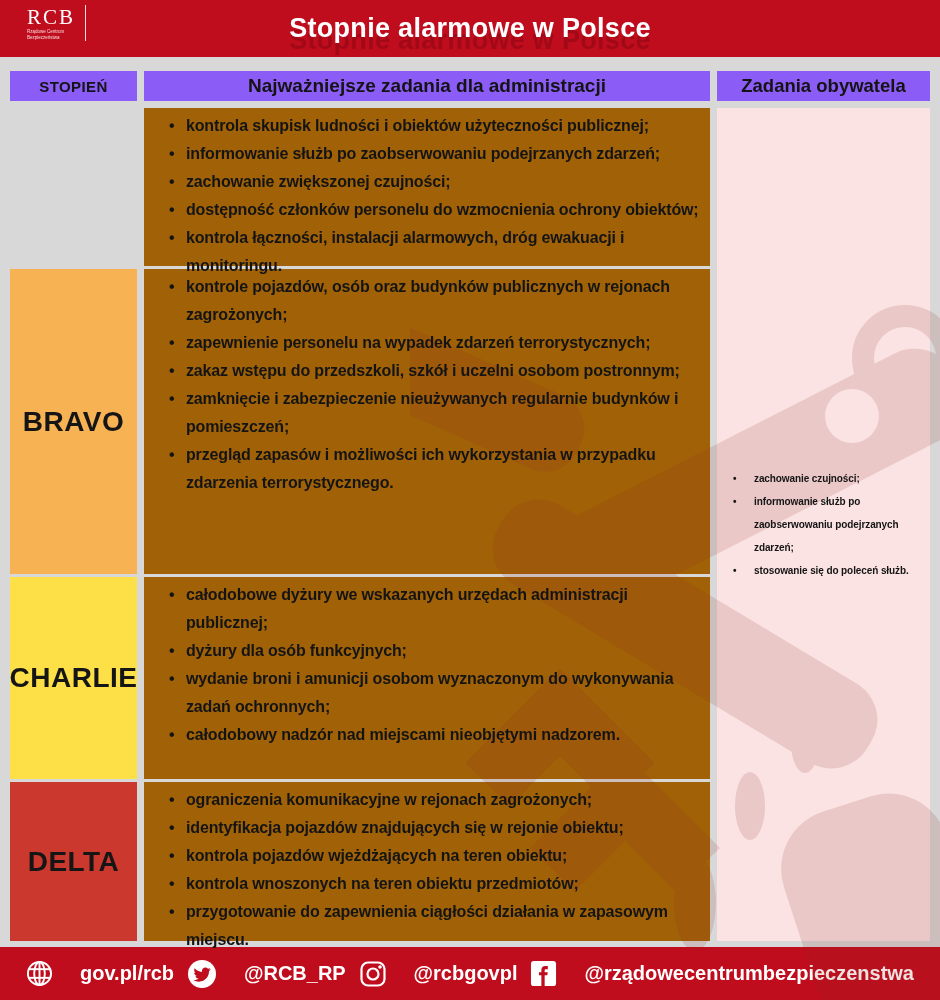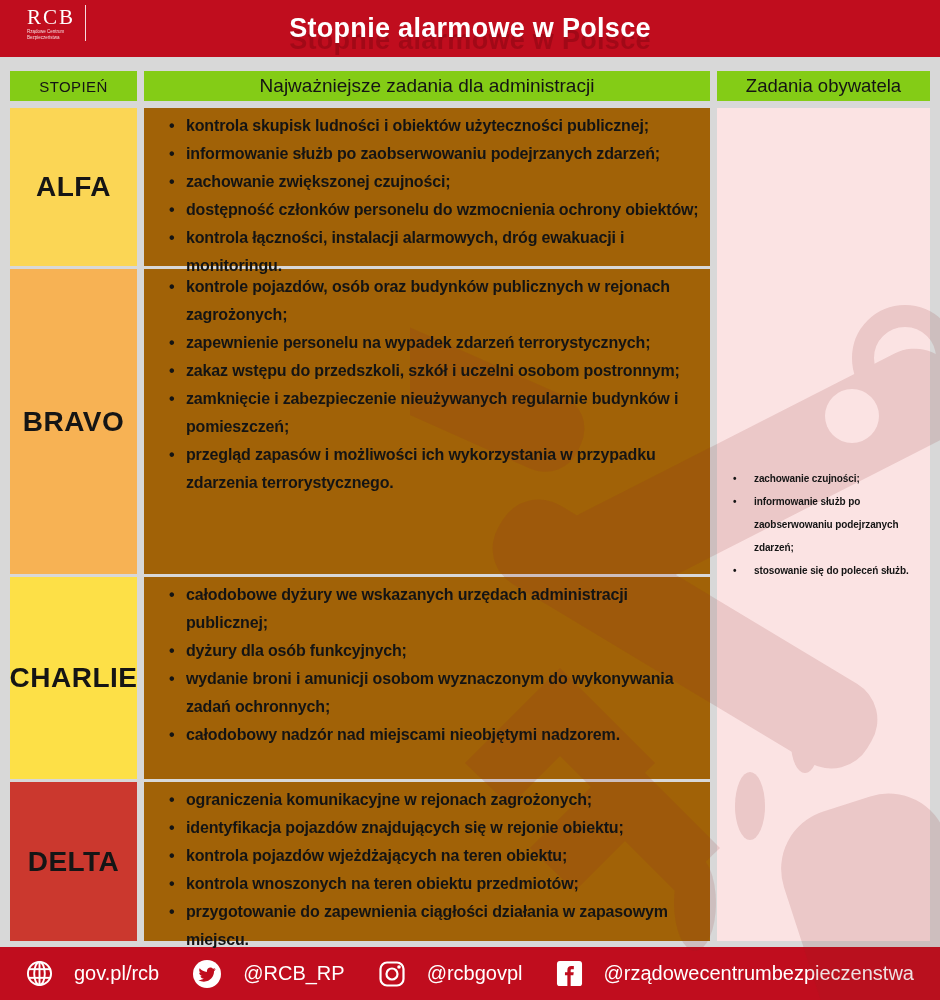--- a/index.html
+++ b/index.html
@@ -32,23 +32,23 @@
   }
   
   .table-wrap{position:relative;margin:14px 10px 0;}
   .head-grid,.main-grid{
     display:grid;
     grid-template-columns:127px 566px 213px;
     column-gap:7px;
   }
   .head-grid{margin-bottom:7px;}
   .head-cell{
-    background:#84cc16;height:30px;
+    background:#8b5cf6;height:30px;
     display:flex;align-items:center;justify-content:center;
-    font-weight:normal;color:#141414;
+    font-weight:bold;color:#141414;
   }
   .head-cell.c1{font-size:15px;letter-spacing:.4px;}
   .head-cell.c2{font-size:19px;}
   .head-cell.c3{font-size:18.5px;}
   .main-grid{grid-template-rows:158px 305px 202px 159px;row-gap:3px;position:relative;}
   .level{
     display:flex;align-items:center;justify-content:center;
     font-size:28px;font-weight:bold;color:#151515;letter-spacing:.5px;
   }
   .level span{position:relative;z-index:2;}
@@ -76,21 +76,21 @@
   .watermark{
     position:absolute;left:400px;top:130px;width:540px;height:815px;
     z-index:1;pointer-events:none;
   }
   
   .footer{
     height:53px;background:#c00d1e;margin-top:6px;
     display:flex;align-items:center;justify-content:space-between;
     padding:0 26px;
   }
-  .social{display:flex;align-items:center;gap:21px;color:#fff;font-weight:normal;font-size:20px;}
+  .social{display:flex;align-items:center;gap:27px;color:#fff;font-weight:bold;font-size:20px;}
   .social .ic{display:flex;align-items:center;}
 </style>
 </head>
 <body>
 
 <div class="topbar">
   <div class="logo">
     <div class="acr">RCB</div>
     <div class="sub">Rządowe Centrum</div>
     <div class="sub">Bezpieczeństwa</div>
@@ -117,23 +117,20 @@
         <path d="M55 525 L150 430 L245 525 L200 568 L150 518 L100 568 Z"></path>
         <path d="M120 610 L215 515 L310 610 L265 653 L215 603 L165 653 Z"></path>
         <ellipse cx="285" cy="665" rx="21" ry="48"></ellipse>
         <ellipse cx="340" cy="568" rx="15" ry="34"></ellipse>
         <ellipse cx="395" cy="505" rx="14" ry="30"></ellipse>
         <circle cx="495" cy="120" r="42" fill="none" stroke="#8f2626" stroke-width="22"></circle>
       </g>
       <circle cx="442" cy="178" r="27" fill="#fbe3e3"></circle>
     </svg>
 
-    <div class="level" style="grid-row: 1; background-color: rgb(251, 214, 85);">
-      <span>ALFA</span>
-    </div>
     <div class="tasks" style="grid-row:1">
       <ul class="blist">
           <li>kontrola skupisk ludności i obiektów użyteczności publicznej;</li>
           <li>informowanie służb po zaobserwowaniu podejrzanych zdarzeń;</li>
           <li>zachowanie zwiększonej czujności;</li>
           <li>dostępność członków personelu do wzmocnienia ochrony obiektów;</li>
           <li>kontrola łączności, instalacji alarmowych, dróg ewakuacji i monitoringu.</li>
         </ul>
     </div>
 

